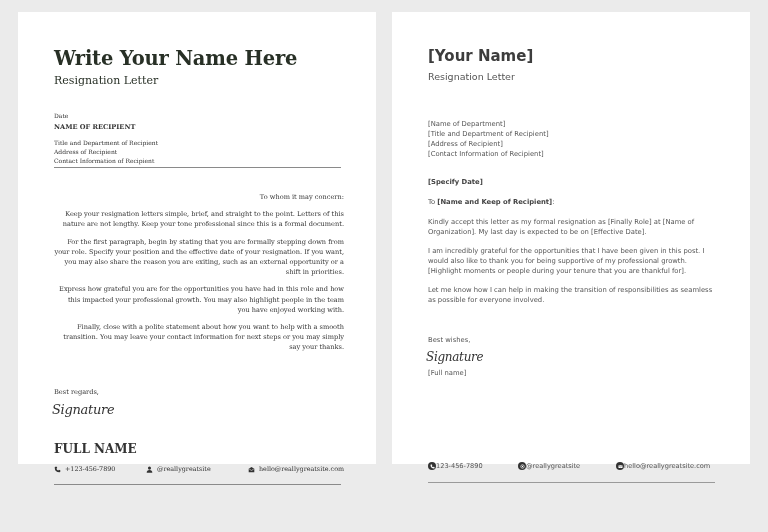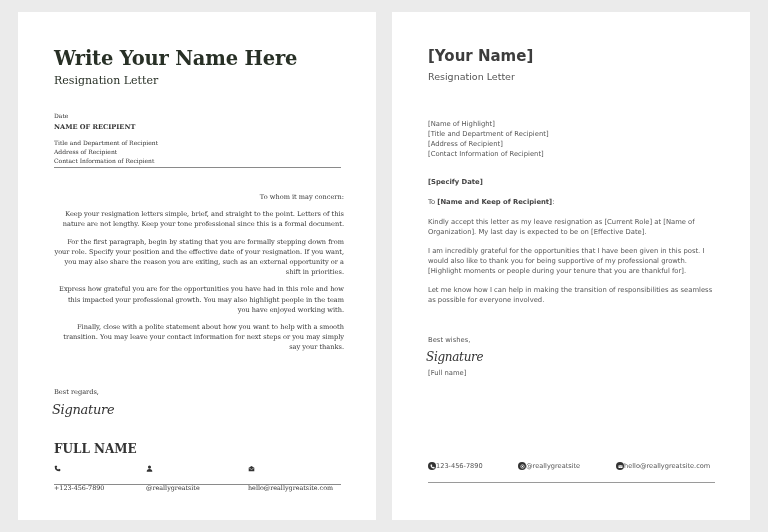--- a/index.html
+++ b/index.html
@@ -1,34 +1,34 @@
 <!DOCTYPE html>
 <html><head>
 <meta charset="utf-8">
 <style>
   * { box-sizing: border-box; margin: 0; padding: 0; }
   html, body { width: 768px; height: 532px; overflow: hidden; }
   body { background: #ebebeb; position: relative; font-family: "DejaVu Serif", serif; }
-  .page { position: absolute; top: 12px; width: 358px; height: 508px; background: #ffffff; }
+  .page { position: absolute; top: 12px; width: 358px; height: 452px; background: #ffffff; }
   #page-left { left: 18px; }
   #page-right { left: 392px; }
 
   
   .l-name { position: absolute; left: 36px; top: 35px; font-family: "DejaVu Serif", serif; font-weight: bold; font-size: 19.5px; color: #283026; letter-spacing: -0.2px; }
   .l-sub { position: absolute; left: 36px; top: 62px; font-family: "DejaVu Serif", serif; font-size: 11px; color: #283026; }
   .l-date { position: absolute; left: 36px; top: 100px; font-size: 6px; color: #333; }
   .l-rname { position: absolute; left: 36px; top: 111px; font-size: 6.6px; font-weight: bold; color: #333; }
   .l-info { position: absolute; left: 36px; top: 126px; font-size: 6px; color: #333; line-height: 9px; }
   .l-rule { position: absolute; left: 36px; width: 287px; height: 1px; background: #8a8a8a; }
   .l-body { position: absolute; left: 36px; top: 180px; width: 290px; font-size: 6.6px; line-height: 10.2px; color: #333; text-align: right; }
   .l-body p { margin-bottom: 7px; }
   .l-close { position: absolute; left: 36px; top: 376px; font-size: 6.6px; color: #333; }
   .l-sig { position: absolute; left: 34px; top: 390px; font-family: "DejaVu Serif", serif; font-style: italic; font-size: 13px; color: #333; letter-spacing: -0.3px; }
   .l-full { position: absolute; left: 36px; top: 410px; font-size: 12px; font-weight: bold; color: #333; margin-top: 20px; }
-  .l-contact { position: absolute; top: 453px; font-size: 6.4px; color: #333; display: flex; align-items: flex-start; gap: 12px; flex-direction: column; }
+  .l-contact { position: absolute; top: 453px; font-size: 6.4px; color: #333; display: flex; align-items: center; gap: 4px; }
 
   
   .r { font-family: "DejaVu Sans", sans-serif; }
   .r-name { position: absolute; left: 36px; top: 35px; font-size: 15px; font-weight: bold; color: #3d3d3d; }
   .r-sub { position: absolute; left: 36px; top: 59px; font-size: 9.5px; color: #555; }
   .r-info { position: absolute; left: 36px; top: 107px; font-size: 6.8px; color: #555; line-height: 10px; }
   .r-date { position: absolute; left: 36px; top: 166px; font-size: 6.8px; font-weight: bold; color: #444; }
   .r-to { position: absolute; left: 36px; top: 186px; font-size: 6.8px; color: #555; }
   .r-to b { color: #444; }
   .r-body { position: absolute; left: 36px; top: 205px; width: 290px; font-size: 6.8px; line-height: 10px; color: #555; }
@@ -89,30 +89,30 @@
       </svg>
     <span>hello@reallygreatsite.com</span>
   </div>
   <div class="l-rule" style="top:472px"></div>
 </div>
 
 <div class="page r" id="page-right">
   <div class="r-name">[Your Name]</div>
   <div class="r-sub">Resignation Letter</div>
   <div class="r-info">
-    <div>[Name of Highlight]</div>
+    <div>[Name of Department]</div>
     <div>[Title and Department of Recipient]</div>
     <div>[Address of Recipient]</div>
     <div>[Contact Information of Recipient]</div>
   </div>
   <div class="r-date">[Specify Date]</div>
   <div class="r-to"><span>To </span><b>[Name and Keep of Recipient]</b><span>:</span></div>
 
   <div class="r-body">
-    <p>Kindly accept this letter as my leave resignation as [Current Role] at [Name of Organization]. My last day is expected to be on [Effective Date].</p>
+    <p>Kindly accept this letter as my formal resignation as [Finally Role] at [Name of Organization]. My last day is expected to be on [Effective Date].</p>
     <p>I am incredibly grateful for the opportunities that I have been given in this post. I would also like to thank you for being supportive of my professional growth. [Highlight moments or people during your tenure that you are thankful for].</p>
     <p>Let me know how I can help in making the transition of responsibilities as seamless as possible for everyone involved.</p>
   </div>
 
   <div class="r-close">Best wishes,</div>
   <div class="r-sig">Signature</div>
   <div class="r-full">[Full name]</div>
 
   <div class="r-contact" style="left:36px">
     <span class="ico-circ">

